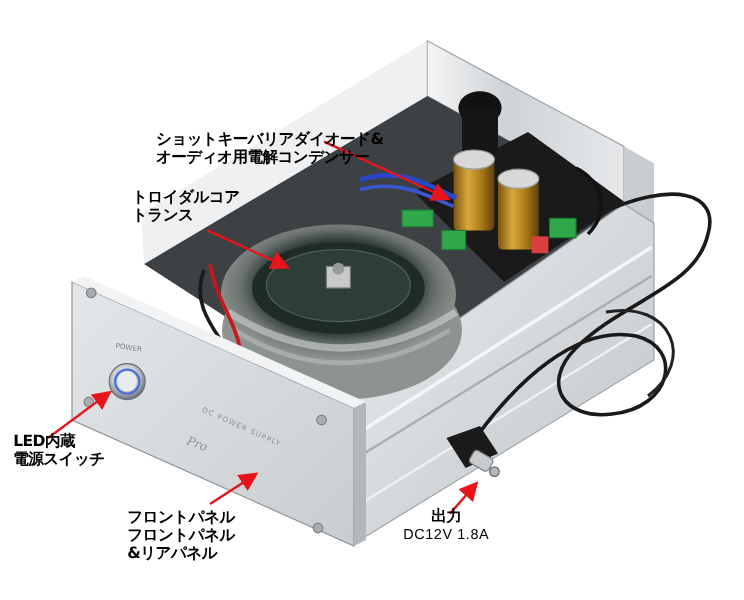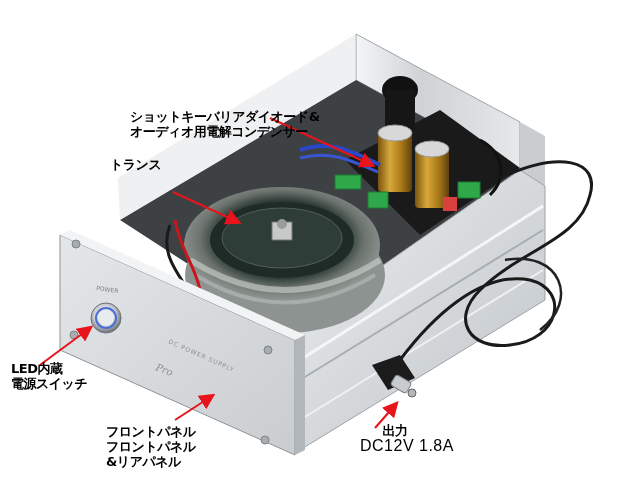--- a/index.html
+++ b/index.html
@@ -3,21 +3,21 @@
 <meta charset="utf-8">
 <style>
   html, body { margin: 0; padding: 0; background: #ffffff; }
   body { width: 620px; height: 500px; position: relative; overflow: hidden;
          font-family: "DejaVu Sans", sans-serif; }
   #scene { position: absolute; left: 0; top: 0; width: 620px; height: 500px; }
   .label { position: absolute; color: #000; font-size: 13px; line-height: 15px;
            font-weight: bold; letter-spacing: -0.5px; white-space: nowrap;
            font-family: "DejaVu Sans", sans-serif; }
   .label span { display: block; }
-  .spec { font-weight: normal; font-size: 16px; letter-spacing: 0.5px; font-family: "Liberation Sans", sans-serif; margin-left: 24px; }
+  .spec { font-weight: normal; font-size: 12px; letter-spacing: 0.5px; font-family: "Liberation Sans", sans-serif; }
 </style>
 </head>
 <body>
 
 <svg id="scene" viewBox="0 0 620 500" xmlns="http://www.w3.org/2000/svg">
   <defs>
     <linearGradient id="alu" x1="0" y1="0" x2="1" y2="1">
       <stop offset="0" stop-color="#eef0f1"></stop>
       <stop offset="0.5" stop-color="#d5d9dc"></stop>
       <stop offset="1" stop-color="#bfc4c8"></stop>
@@ -149,20 +149,21 @@
     <line x1="375" y1="428" x2="396" y2="404" stroke="#e8141c" stroke-width="2" marker-end="url(#arrowhead)"></line>
   </g>
 </svg>
 
 <div class="label" style="left:130px; top:68px;margin-top:41px;">
   <span>ショットキーバリアダイオード&amp;</span>
   <span>オーディオ用電解コンデンサー</span>
 </div>
 
 <div class="label" style="left:110px; top:157px;">
+  <span>トロイダルコア</span>
   <span>トランス</span>
 </div>
 
 <div class="label" style="left:11px; top:361px;">
   <span>LED内蔵</span>
   <span>電源スイッチ</span>
 </div>
 
 <div class="label" style="left:106px; top:424px;">
   <span>フロントパネル</span>

